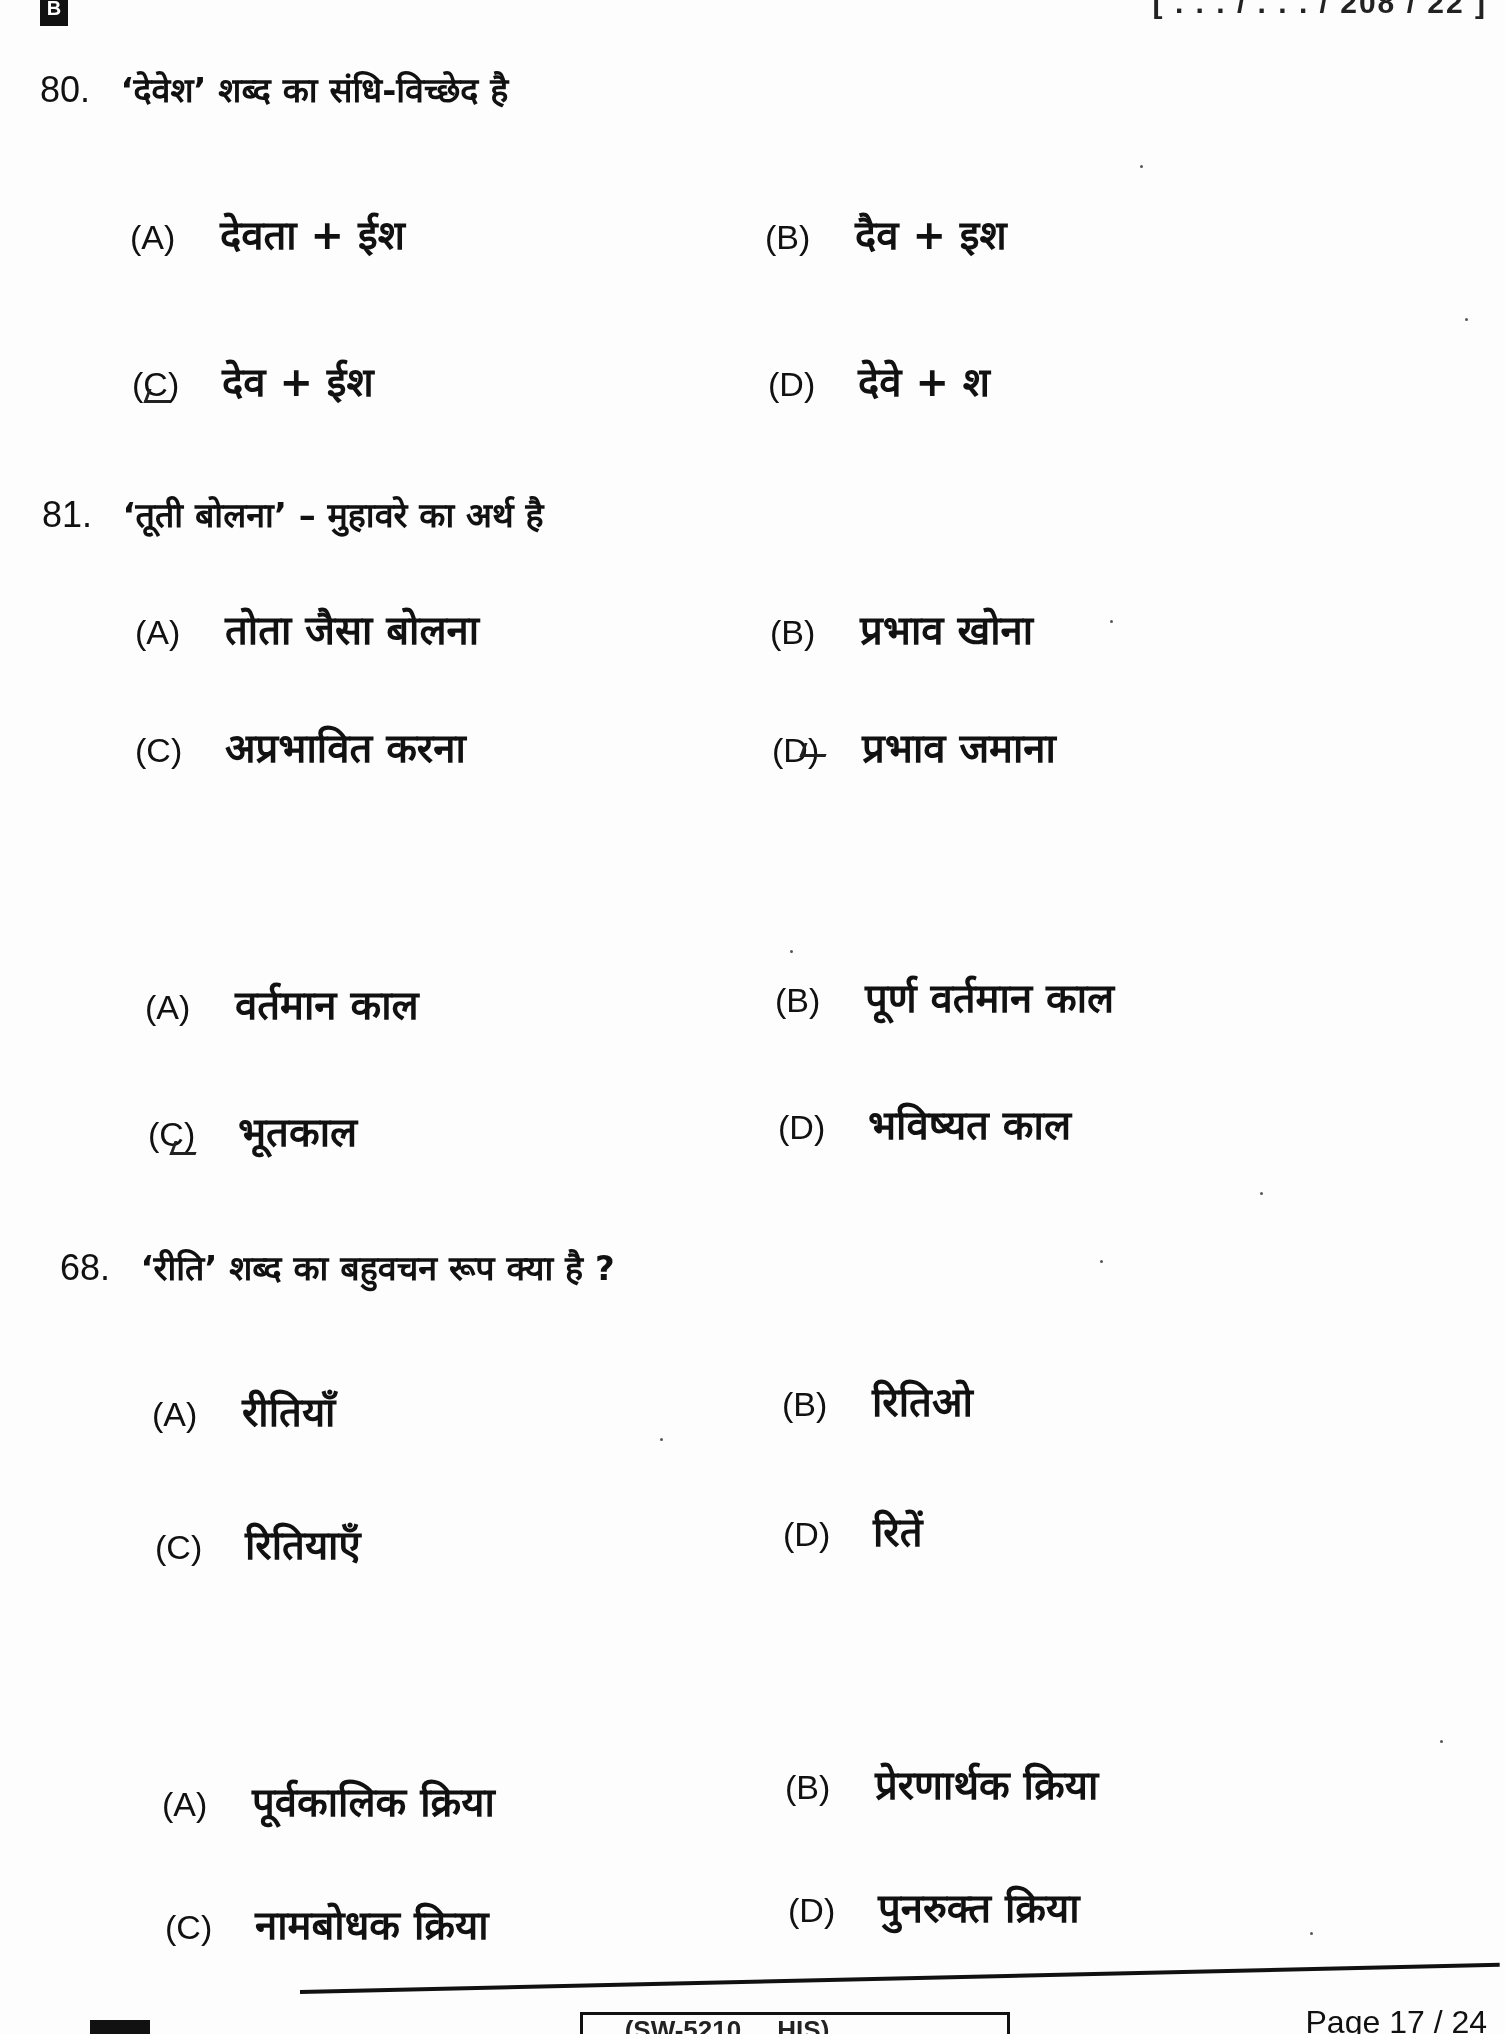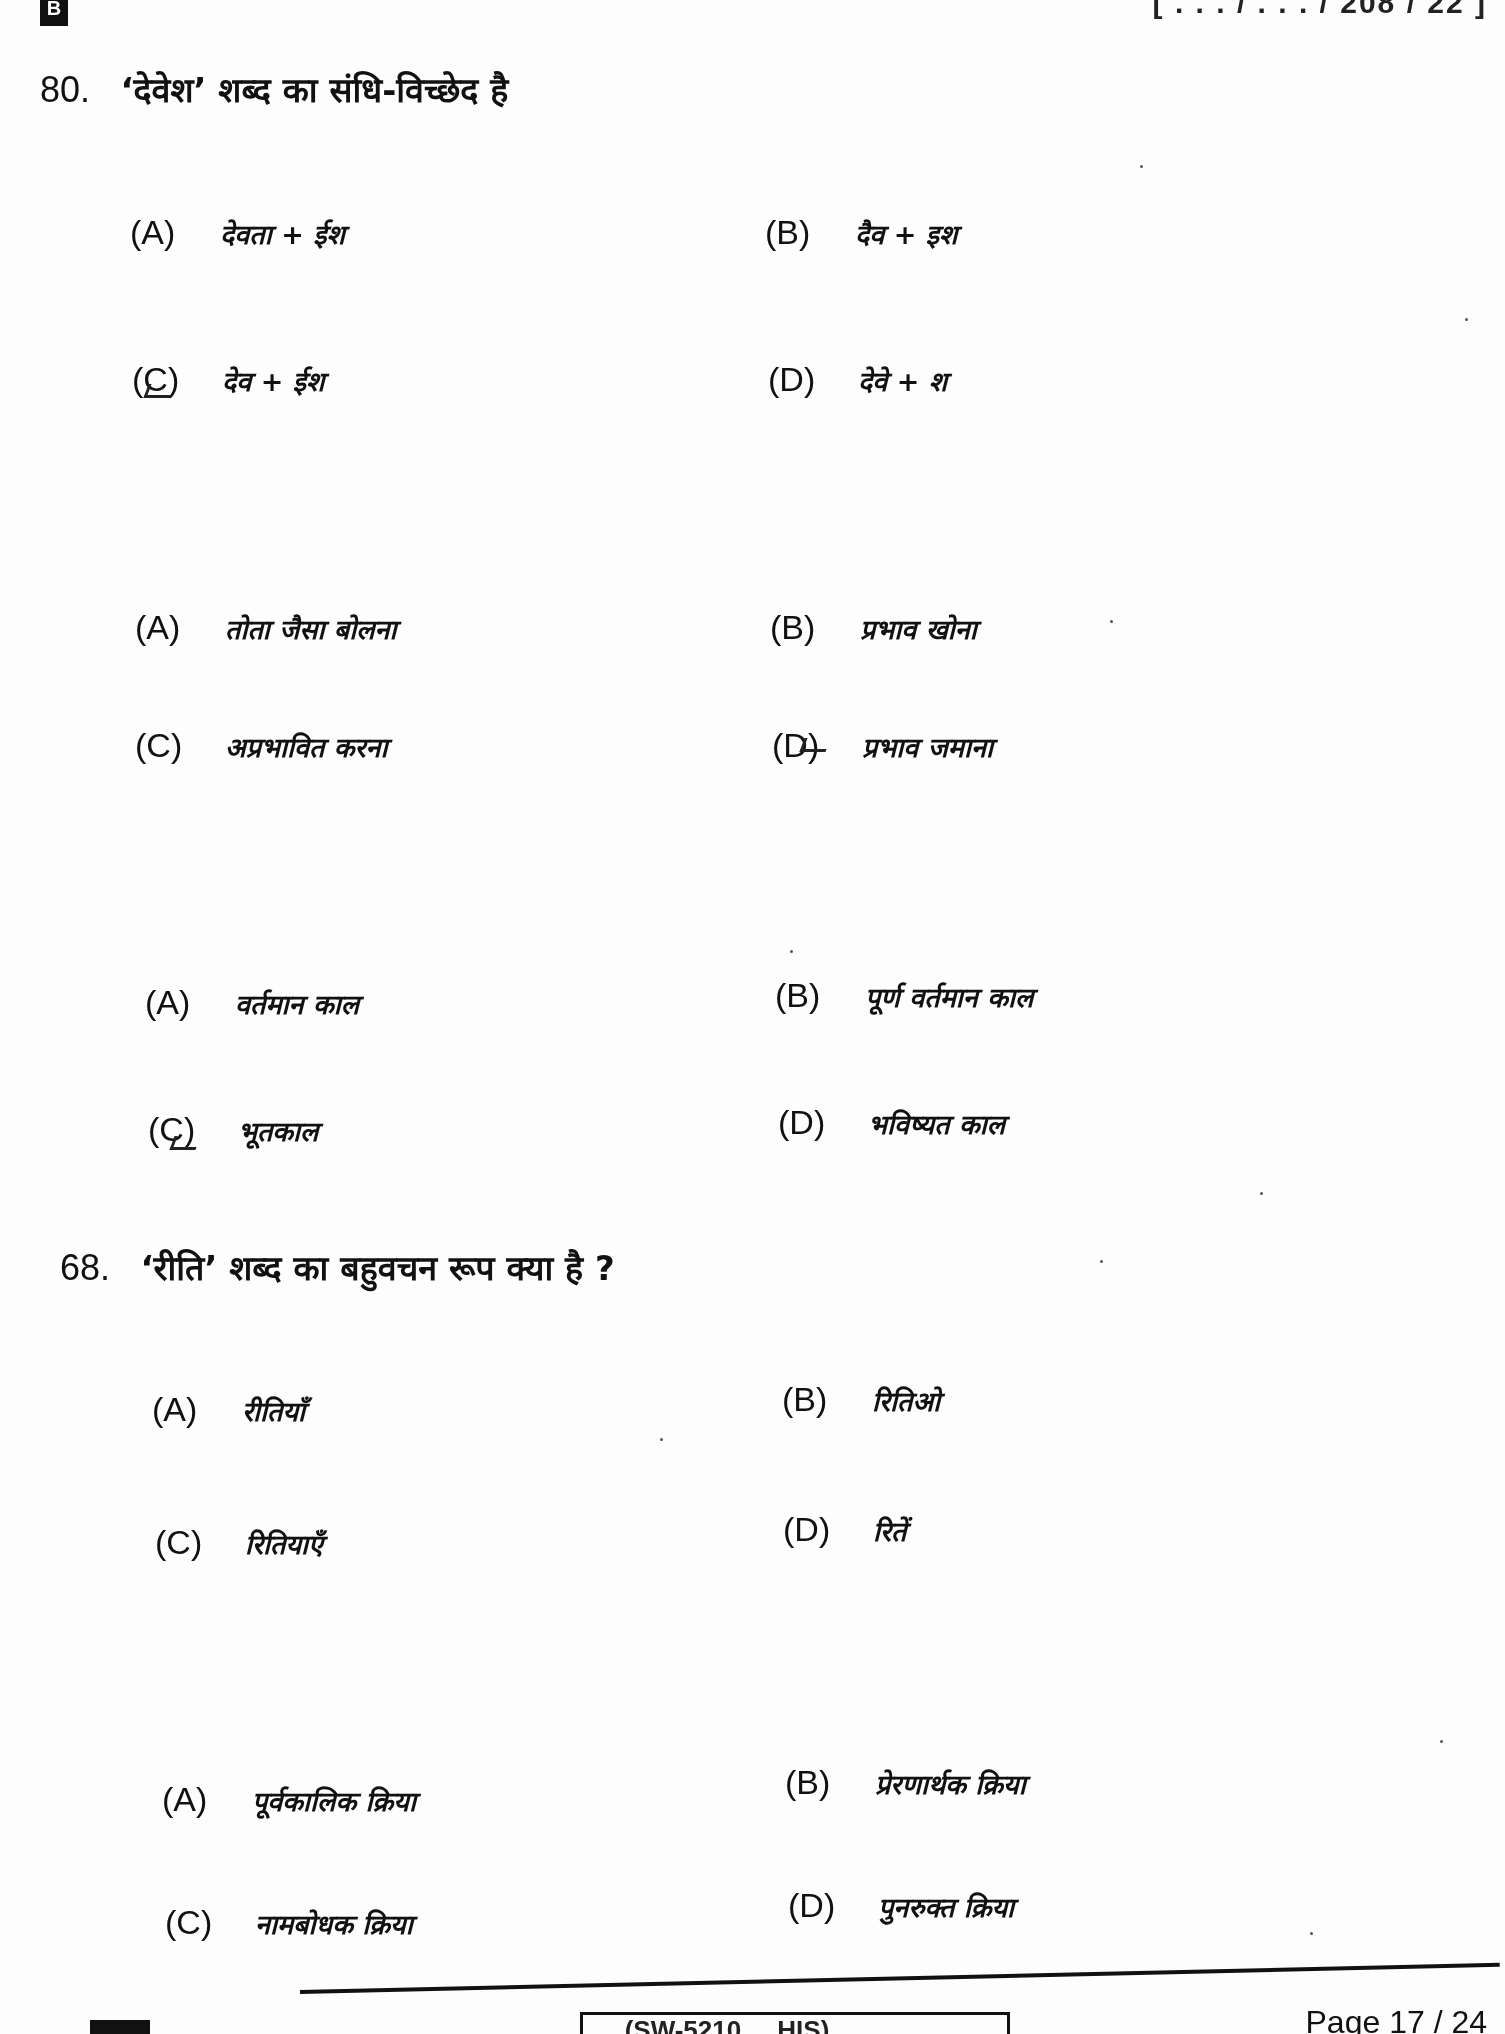--- a/index.html
+++ b/index.html
@@ -68,22 +68,21 @@
     .opt-label {
       font-family: "Liberation Sans", sans-serif;
       font-size: 34px;
       width: 90px;
       display: inline-block;
       position: relative;
     }
     .opt-text {
       font-family: "DejaVu Sans", sans-serif;
       font-weight: bold;
-      font-size: 27px;
-      font-style: italic;
+      font-size: 40px;
     }
     .tick {
       position: absolute;
       left: 14px; top: 22px;
       width: 26px; height: 14px;
       border-bottom: 3px solid #222;
       border-left: 3px solid #222;
       transform: skewX(-20deg);
     }
     
@@ -154,20 +153,24 @@
       <span>(C)</span>
       <span class="tick"></span>
     </span>
     <span class="opt-text">देव + ईश</span>
   </div>
   <div class="option" style="left:768px; top:362px;">
     <span class="opt-label">(D)</span>
     <span class="opt-text">देवे + श</span>
   </div>
 
+  <div class="question" style="left:42px; top:495px;">
+    <span class="q-num">81.</span>
+    <span class="q-text">‘तूती बोलना’ – मुहावरे का अर्थ है</span>
+  </div>
   <div class="option" style="left:135px; top:610px;">
     <span class="opt-label">(A)</span>
     <span class="opt-text">तोता जैसा बोलना</span>
   </div>
   <div class="option" style="left:770px; top:610px;">
     <span class="opt-label">(B)</span>
     <span class="opt-text">प्रभाव खोना</span>
   </div>
   <div class="option" style="left:135px; top:728px;">
     <span class="opt-label">(C)</span>

